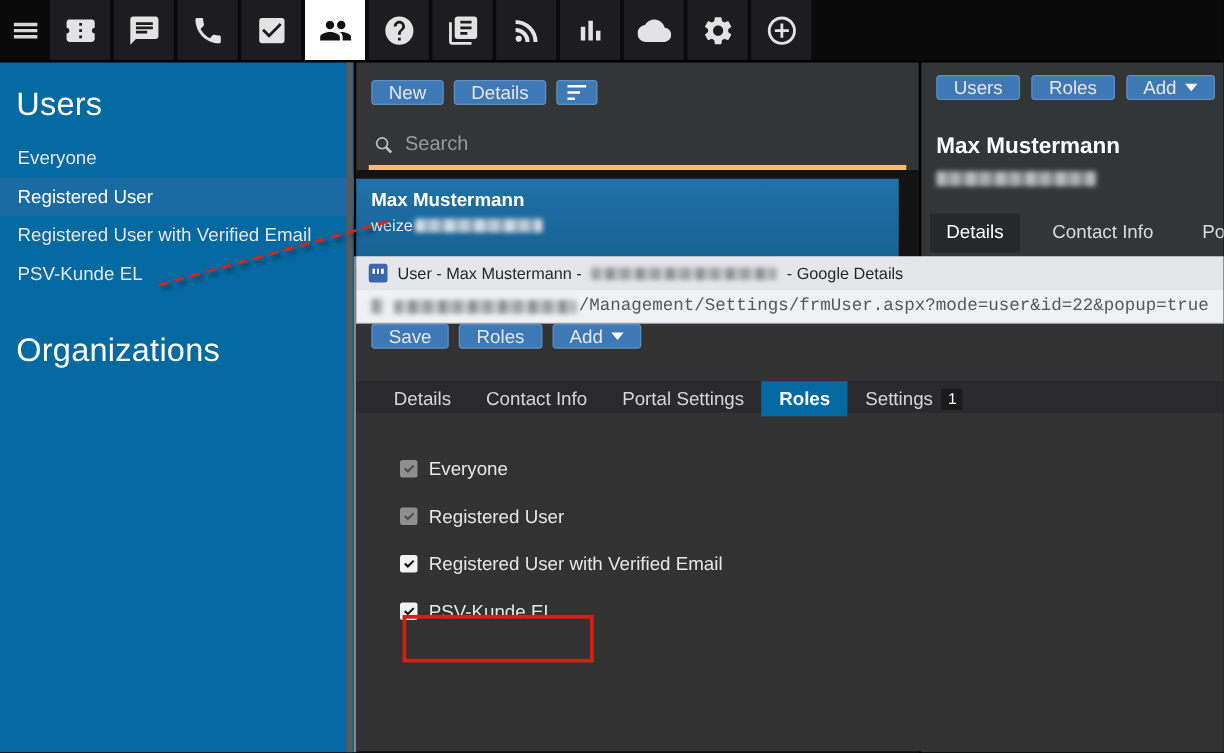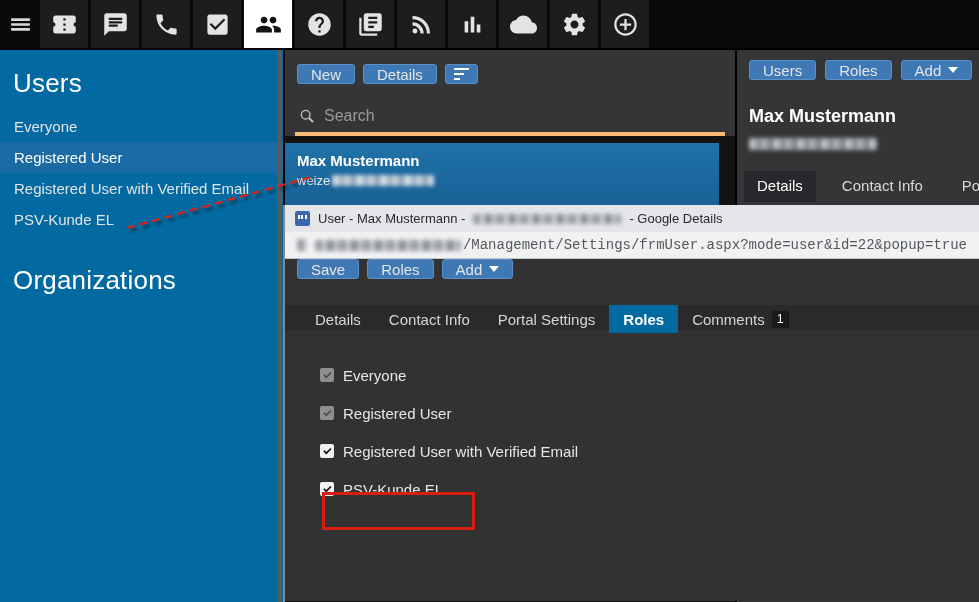--- a/index.html
+++ b/index.html
@@ -267,21 +267,21 @@
           <span>Add</span>
           <span class="caret"></span>
         </button>
     </div>
     <div class="popup-tabs">
       <div class="ptab">Details</div>
       <div class="ptab">Contact Info</div>
       <div class="ptab">Portal Settings</div>
       <div class="ptab active">Roles</div>
       <div class="ptab">
-        <span>Comments</span>
+        <span>Settings</span>
         <span class="pbadge">1</span>
       </div>
     </div>
     <div class="roles">
       <div class="role-row disabled">
         <span class="cbx">
             <svg viewBox="0 0 16 16">
               <path d="M6.2 12.2 1.8 7.8l1.7-1.7 2.7 2.7 6-6 1.7 1.7z"></path>
             </svg>
           </span>

